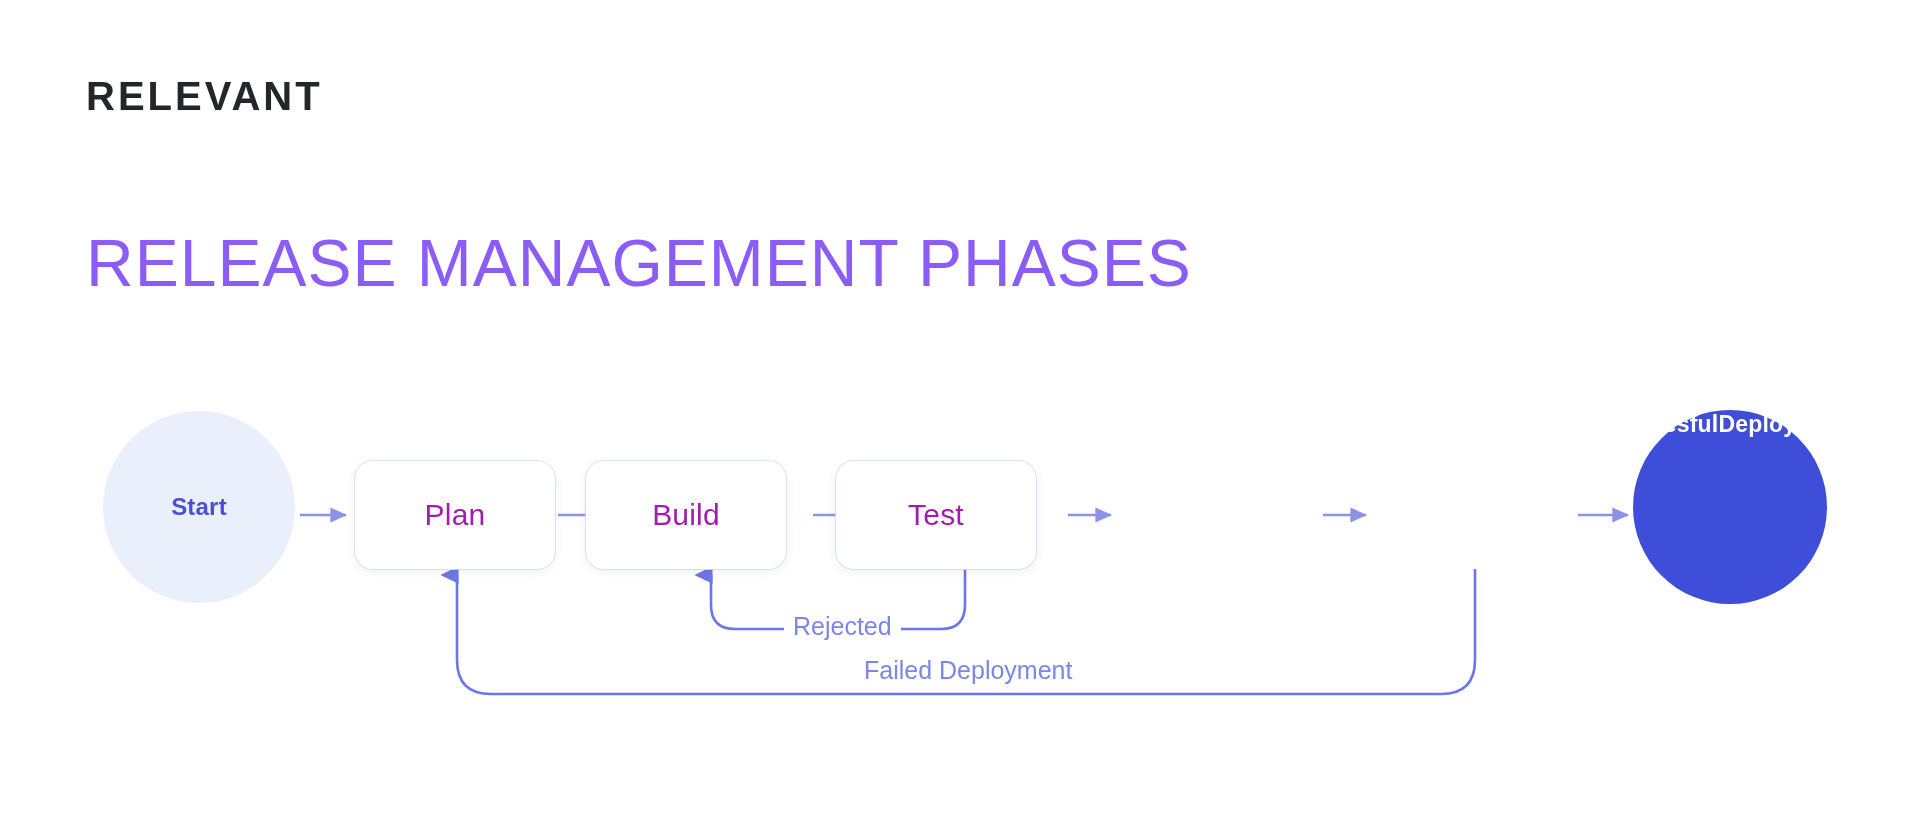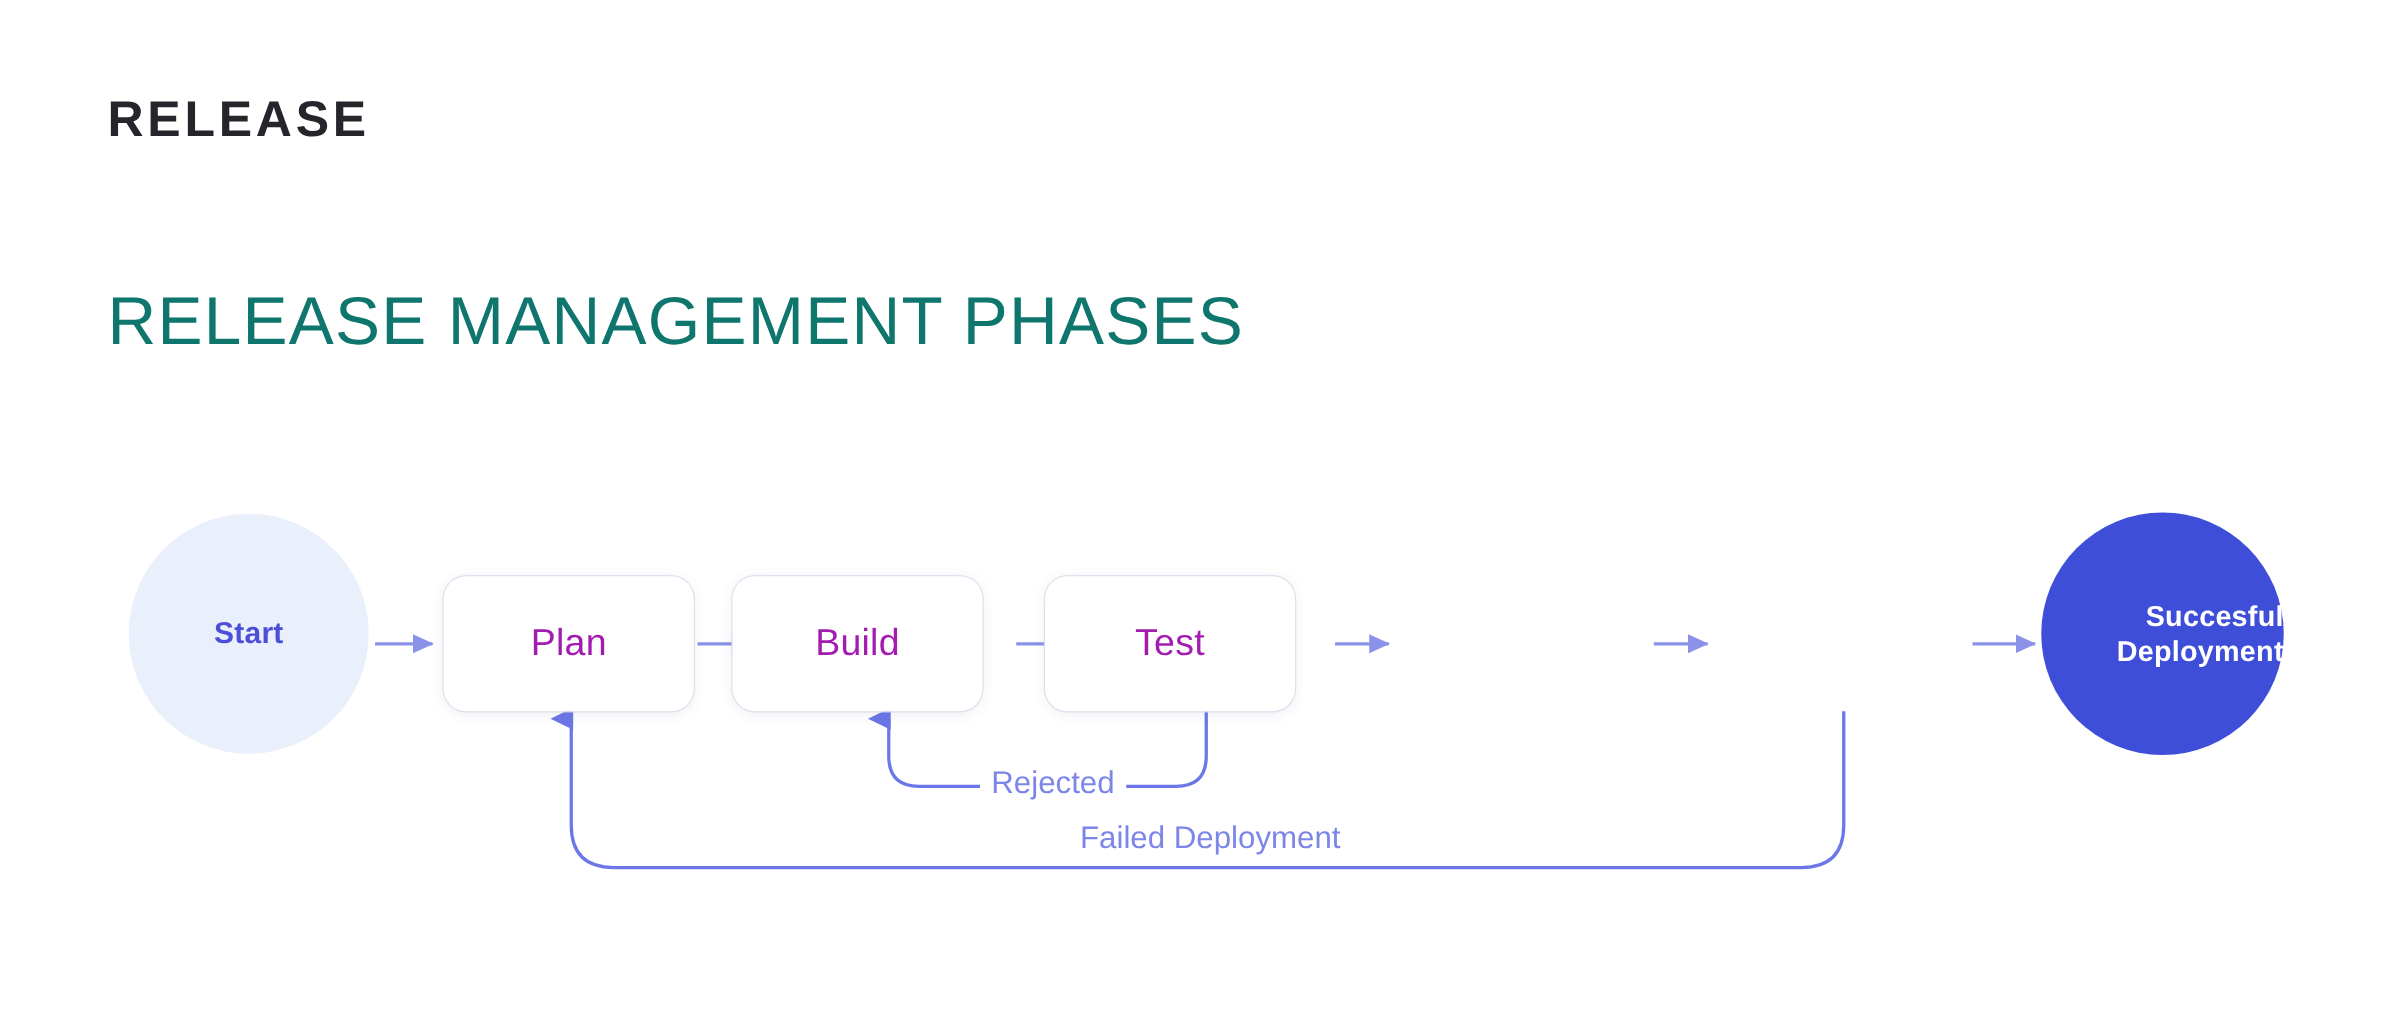--- a/index.html
+++ b/index.html
@@ -29,24 +29,24 @@
     letter-spacing: 3px;
     color: #24262B;
     line-height: 1;
   }
 
   
   .page-title {
     position: absolute;
     left: 86px;
     top: 230px;
-    font-size: 54px;
+    font-size: 66px;
     font-weight: 300;
     letter-spacing: 1px;
-    color: #0f766e;
+    color: #8b5cf6;
     line-height: 1;
     white-space: nowrap;
   }
 
   
   .diagram {
     position: absolute;
     left: 0;
     top: 0;
     width: 1920px;
@@ -112,22 +112,22 @@
   
   .end-node {
     position: absolute;
     left: 1633px;
     top: 410px;
     width: 194px;
     height: 194px;
     border-radius: 50%;
     background: #3F4ED8;
     display: flex;
-    flex-direction: column;
-    align-items: flex-end;
+    flex-direction: row;
+    align-items: flex-start;
     justify-content: center;
     text-align: center;
     line-height: 1.22;
   }
   .end-line {
     font-size: 23px;
     font-weight: 700;
     color: #FFFFFF;
     letter-spacing: 0.2px;
   }
@@ -150,21 +150,21 @@
   .loop-label-failed {
     left: 855px;
     top: 656px;
   }
 </style>
 </head>
 <body>
 
 <div class="page">
 
-  <div class="brand">RELEASE</div>
+  <div class="brand">RELEVANT</div>
 
   <h1 class="page-title">RELEASE MANAGEMENT PHASES</h1>
 
   <div class="diagram">
 
     <svg class="diagram-svg" viewBox="0 0 1920 824" xmlns="http://www.w3.org/2000/svg">
       <defs>
         <marker id="arrowhead-light" markerWidth="7" markerHeight="7" refX="6" refY="3.2" orient="auto">
           <path d="M0,0.3 L6.4,3.2 L0,6.1 z" fill="#8A93E8"></path>
         </marker>

